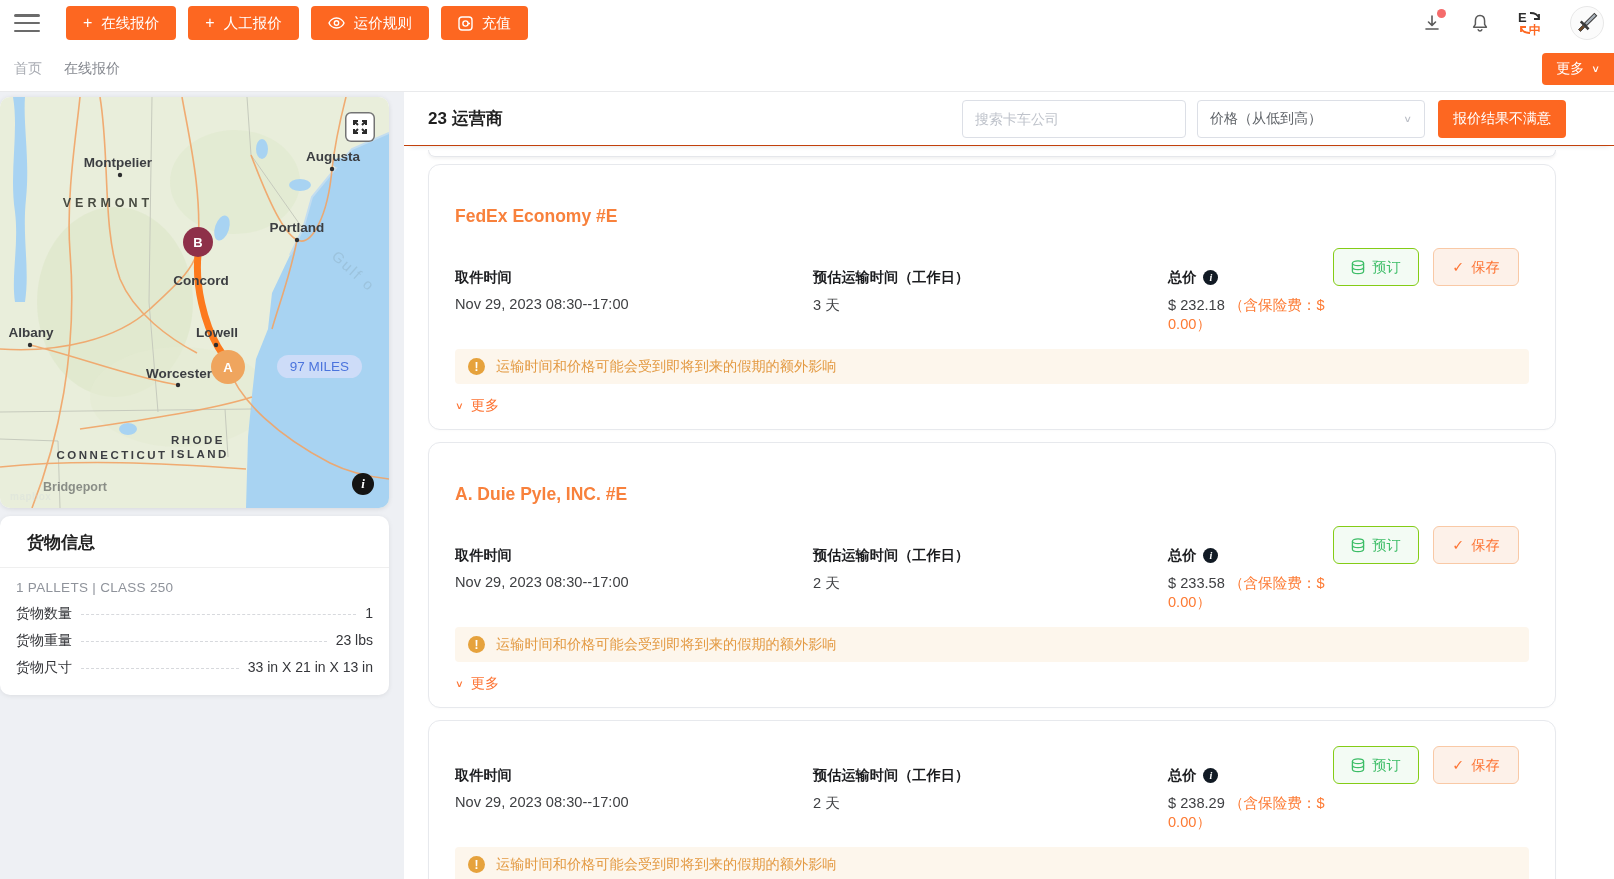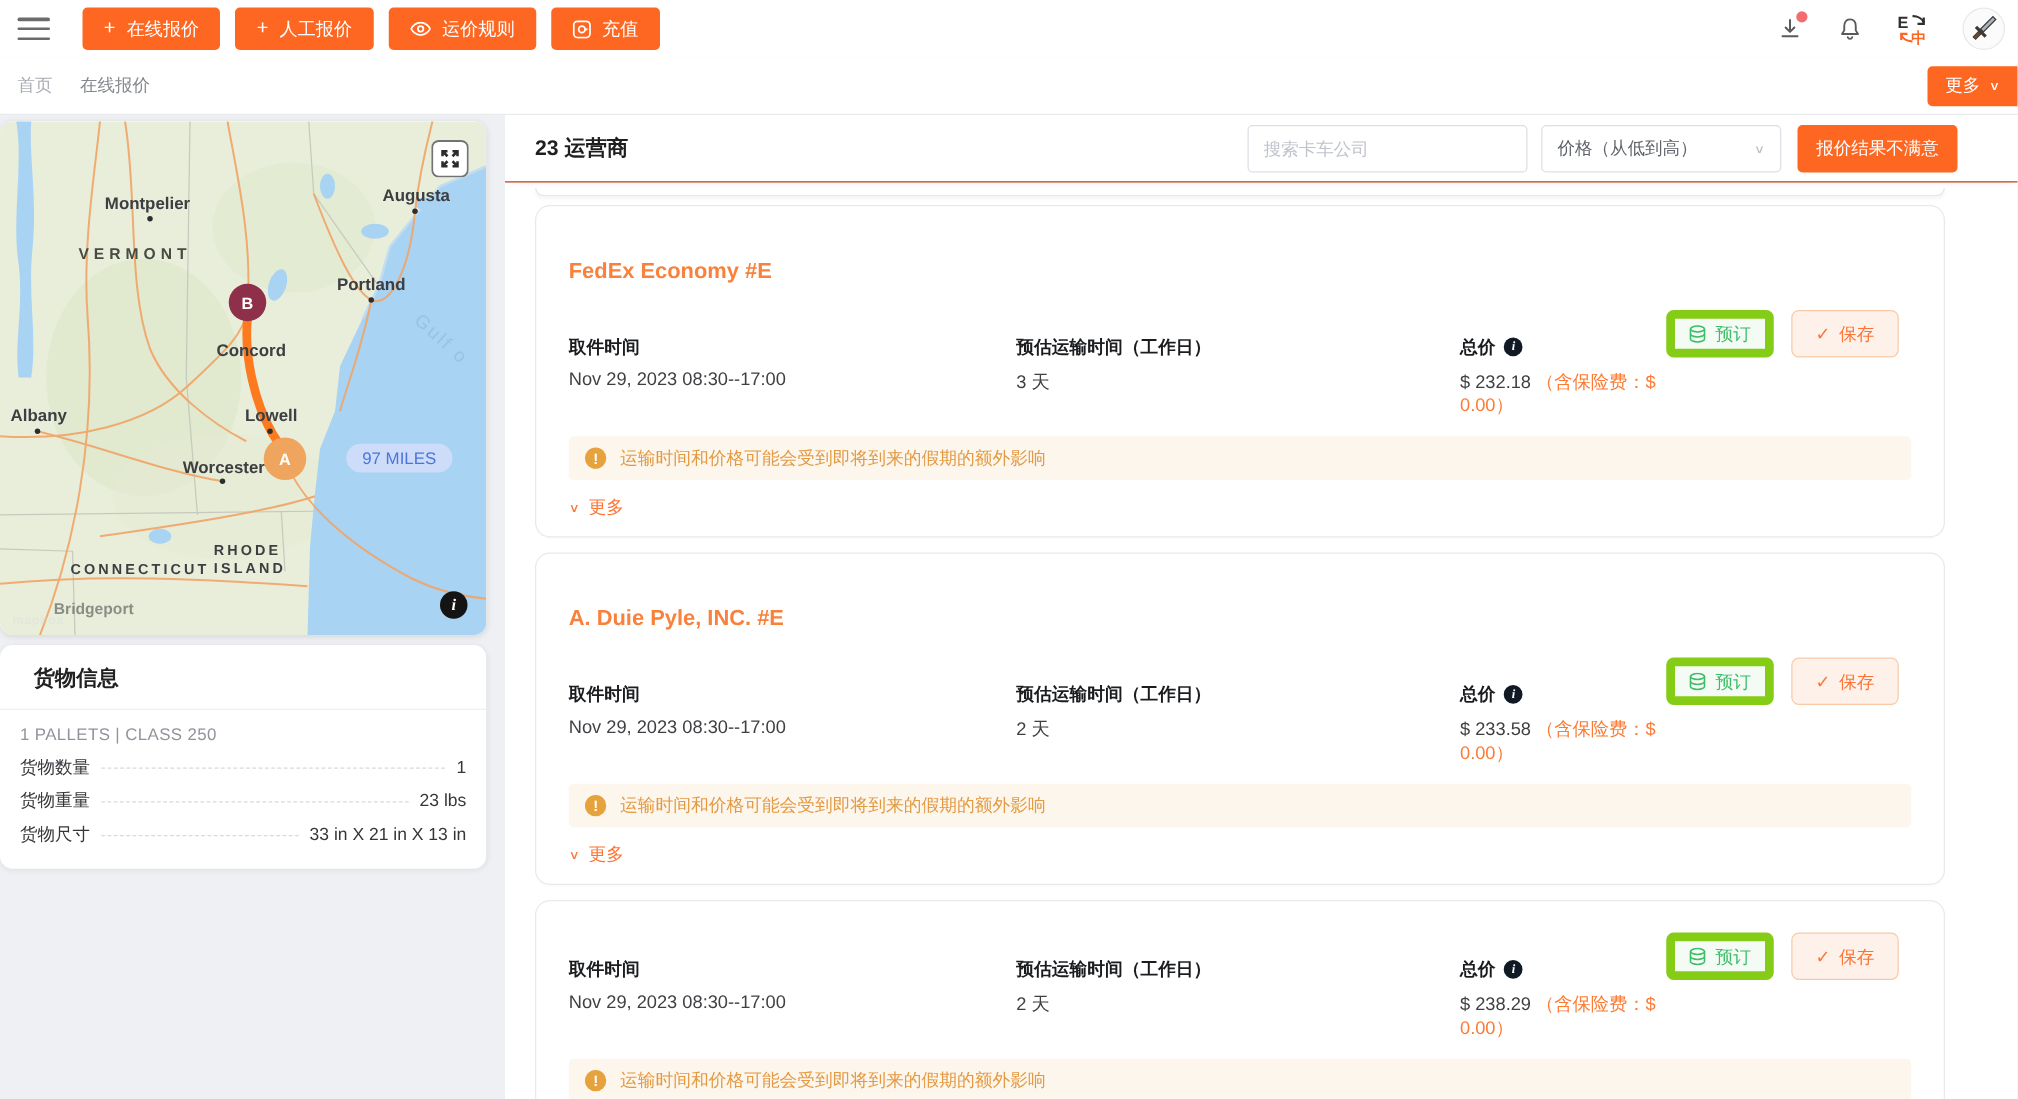--- a/index.html
+++ b/index.html
@@ -62,21 +62,21 @@
 
   
   .main { position:absolute; left:404px; top:92px; right:0; bottom:0; background:#fff; z-index:4; }
   .main-header { height:54px; display:flex; align-items:center; padding:0 48px 0 24px;
                  border-bottom:1px solid #c2410c; box-shadow:0 4px 6px -5px rgba(0,0,0,.18); position:relative; z-index:6; background:#fff; }
   .list-title { font-size:17px; font-weight:bold; color:#1f1f1f; }
   .hdr-spacer { flex:1; }
   .search-box { width:224px; height:38px; border:1px solid #dcdfe6; border-radius:4px; padding:0 12px;
                 font-size:14px; color:#333; font-family:inherit; outline:none; }
   .search-box::placeholder { color:#bfc3cb; }
-  .sort-select { width:192px; height:38px; border:1px solid #dcdfe6; border-radius:4px; margin-left:11px;
+  .sort-select { width:228px; height:38px; border:1px solid #dcdfe6; border-radius:4px; margin-left:11px;
                  display:flex; align-items:center; padding:0 12px; font-size:14px; color:#5f6368; cursor:pointer; }
   .sort-select .sv { flex:1; }
   .sort-select .chev { color:#b9bdc5; font-size:12px; transform:scaleY(.75); }
   .hdr-btn { margin-left:13px; height:38px; background:#fd6721; color:#fff; border:none; border-radius:4px;
              padding:0 15px; font-size:14px; cursor:pointer; font-family:inherit; }
 
   .list-scroll { position:absolute; top:54px; left:0; right:0; bottom:0; overflow:hidden; padding-top:2px; }
   .stub-card { height:7px; margin:2px 58px 7px 24px; border:1px solid #e5e7eb; border-top:none;
                border-radius:0 0 12px 12px; box-shadow:0 2px 3px rgba(0,0,0,.05); }
   .card { margin:0 58px 12px 24px; background:#fff; border:1px solid #e7e9ed; border-radius:12px;
@@ -86,21 +86,21 @@
   .col-pickup  { width:358px; }
   .col-transit { width:355px; }
   .col-price   { flex:1; }
   .col-actions { width:196px; display:flex; gap:14px; margin-top:8px; }
   .f-label { font-size:14.2px; font-weight:bold; color:#1b1c1f; display:flex; align-items:center;margin-top:28px; }
   .f-value { margin-top:9px; font-size:14.6px; color:#3f4043; }
   .price-extra { color:#fd7a33; }
   .info-dot { display:inline-flex; width:15px; height:15px; border-radius:50%; background:#111a24; color:#fff;
               font-size:10px; font-weight:bold; align-items:center; justify-content:center; margin-left:7px;
               font-family:"Liberation Serif",serif; font-style:italic; cursor:pointer; }
-  .btn-book { width:86px; height:38px; border-radius:6px; border:7px solid #84cc16; background:#f3fbf4;
+  .btn-book { width:86px; height:38px; border-radius:6px; border:1px solid #84cc16; background:#f3fbf4;
               color:#3dbd67; font-size:14.2px; display:flex; align-items:center; justify-content:center;
               gap:7px; cursor:pointer; font-family:inherit; }
   .btn-save { width:86px; height:38px; border-radius:6px; border:1px solid #f9c9a6; background:#fdf1e9;
               color:#fd7434; font-size:14.2px; display:flex; align-items:center; justify-content:center;
               gap:7px; cursor:pointer; font-family:inherit; }
   .warn { margin-top:15px; background:#fdf6ec; border-radius:4px; padding:8px 13px;
           display:flex; align-items:center; gap:11px; }
   .warn-ico { width:17px; height:17px; border-radius:50%; background:#e6a23c; color:#fff; font-size:12px;
               font-weight:bold; display:flex; align-items:center; justify-content:center; flex:none; }
   .warn-text { color:#e39a43; font-size:14.2px; }

